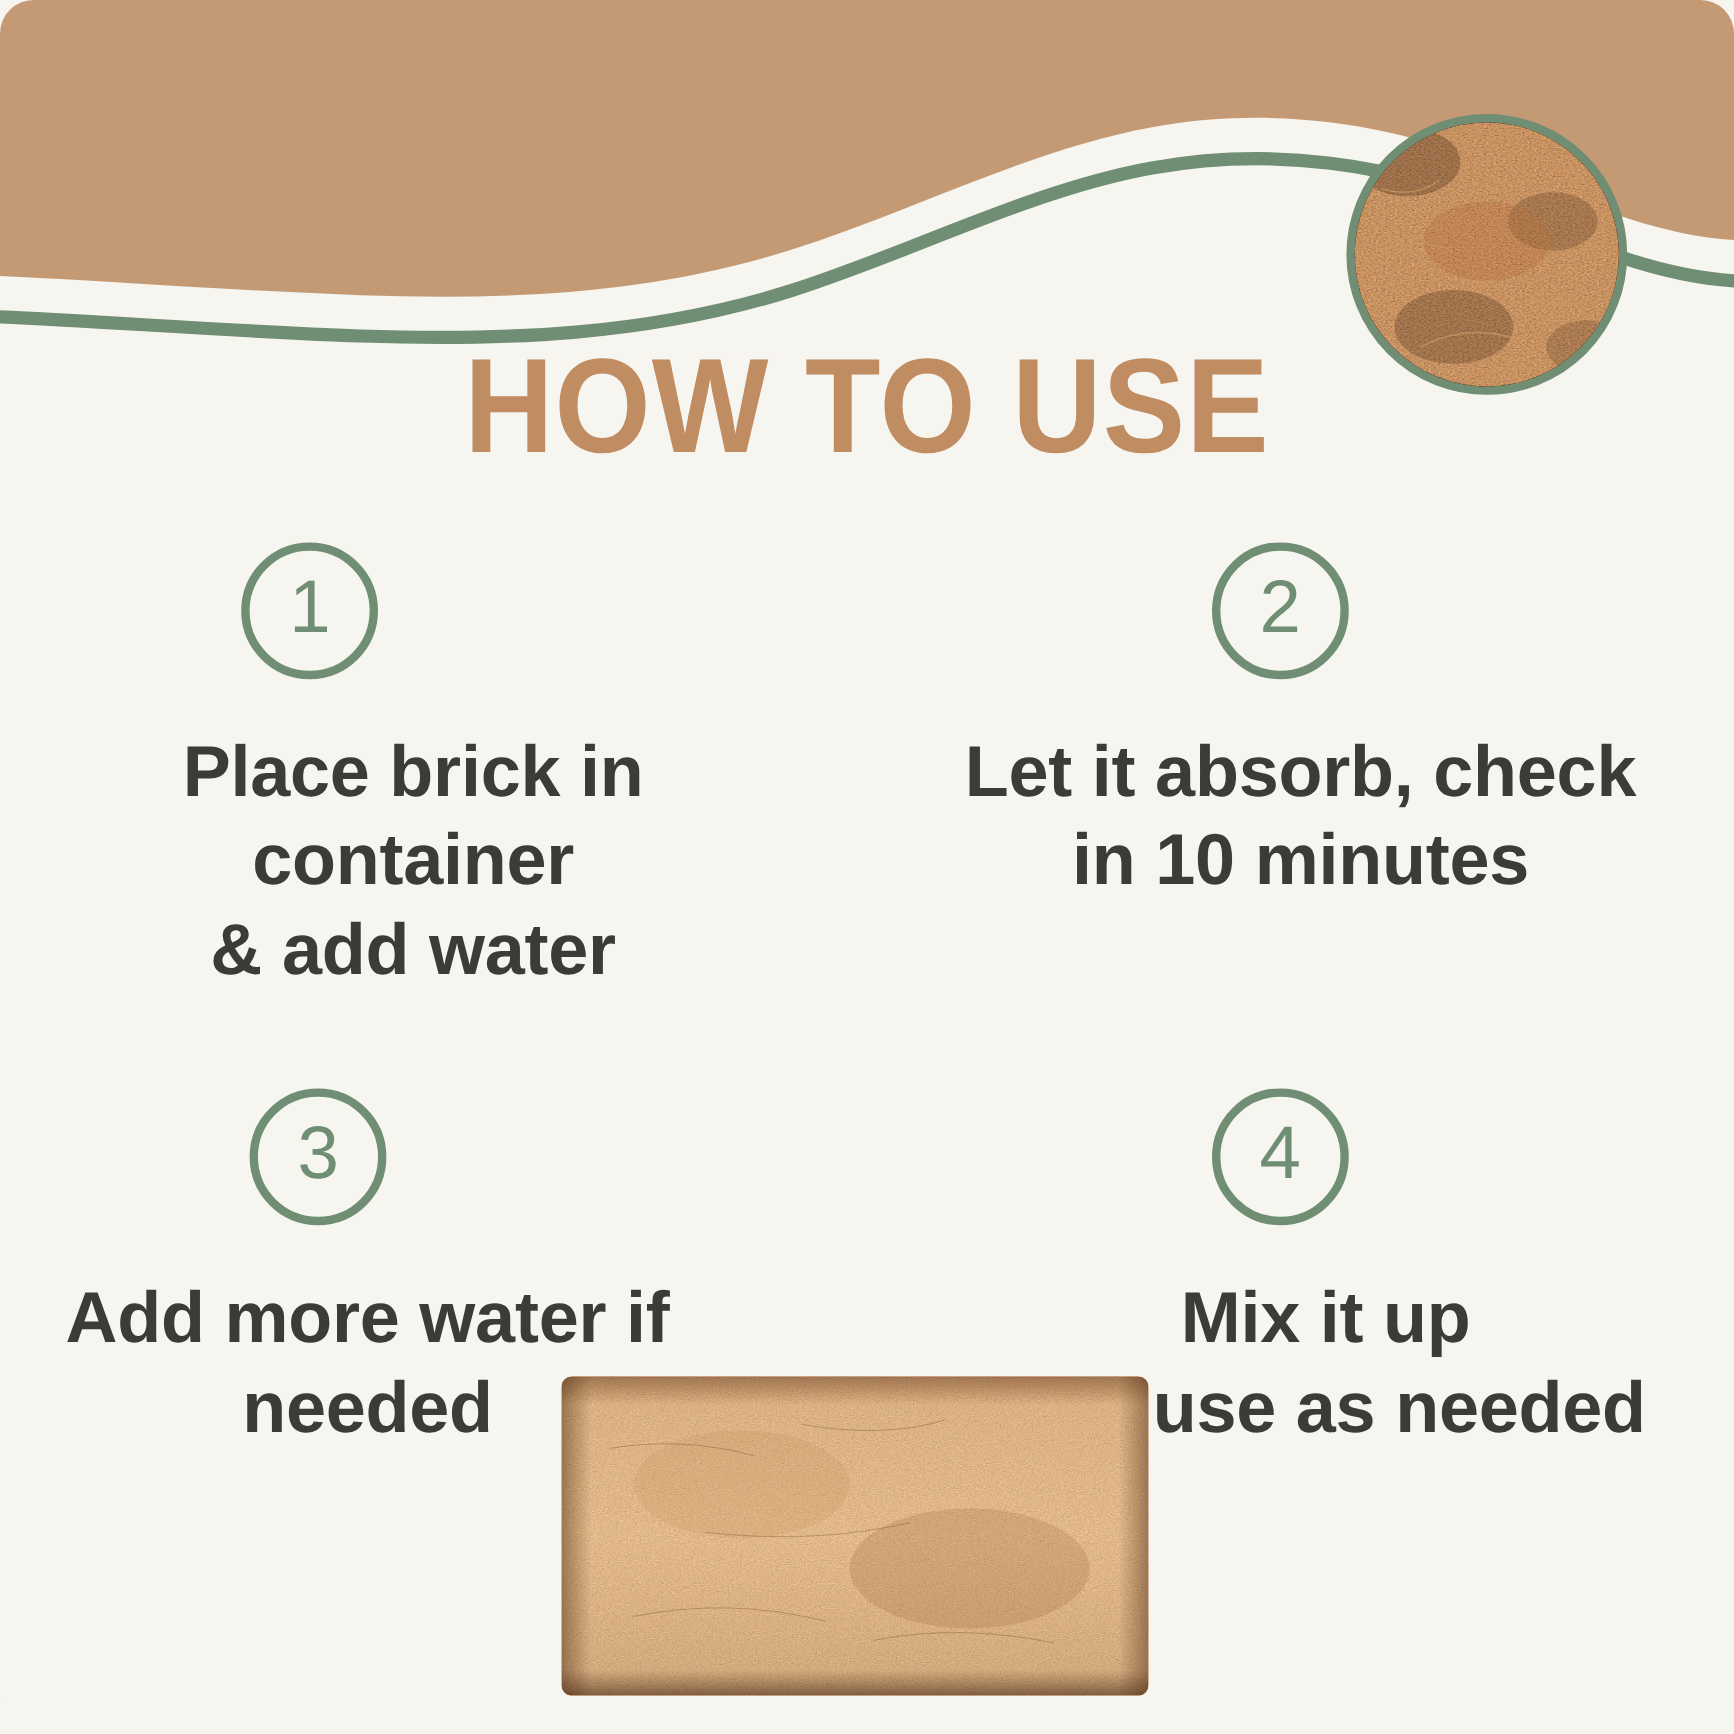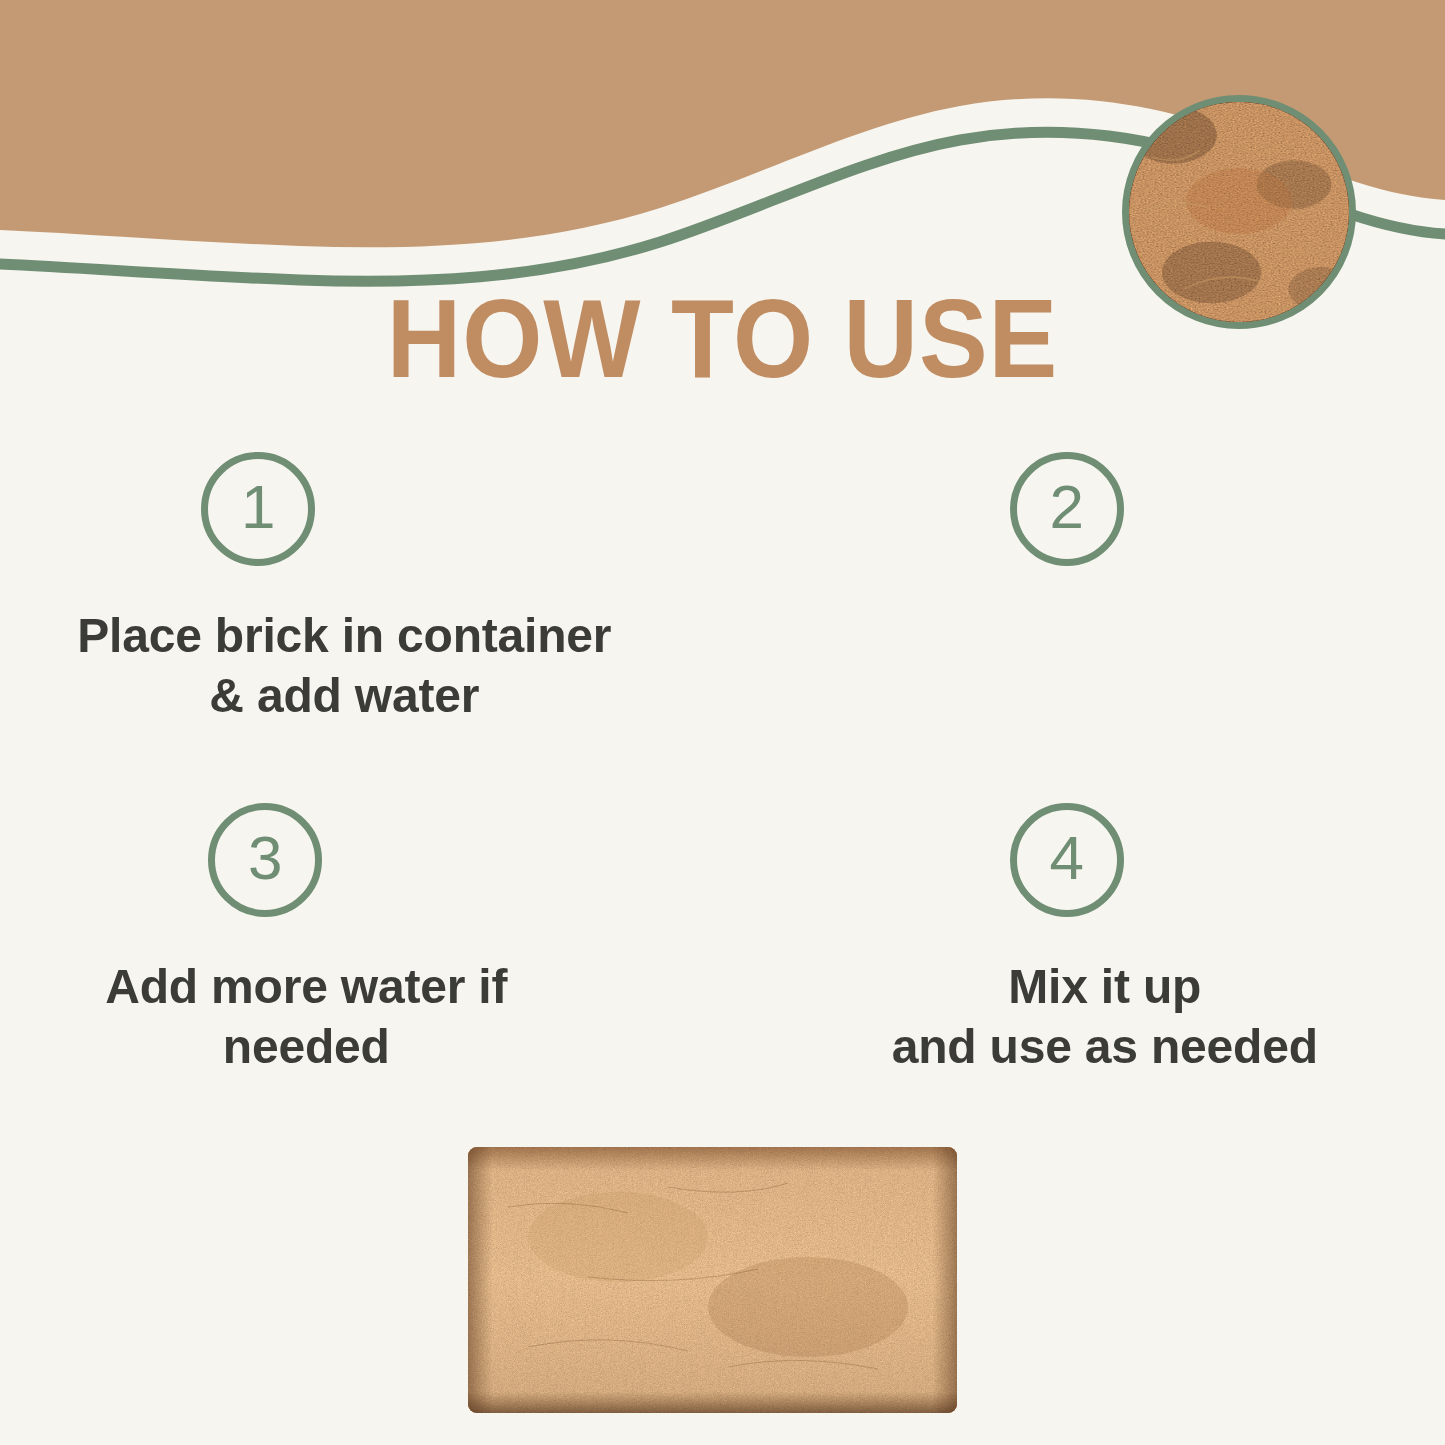--- a/index.html
+++ b/index.html
@@ -14,20 +14,21 @@
     font-family: "Liberation Sans", sans-serif;
     overflow: hidden;
   }
 
   #page {
     position: relative;
     width: 1445px;
     height: 1445px;
     background: #f7f5ef;
     overflow: hidden;
+    border-radius: 28px;
   }
 
   
   .header-band {
     position: absolute;
     left: 0;
     top: 0;
     width: 1445px;
     height: 370px;
     overflow: hidden;
@@ -109,21 +110,21 @@
     font-weight: 500;
     line-height: 1;
     padding-bottom: 4px;
     box-sizing: border-box;
   }
   .step-text {
     margin-top: 40px;
     text-align: center;
     color: #3b3c38;
     font-family: "Liberation Sans Narrow", "Liberation Sans", sans-serif;
-    font-size: 48px;
+    font-size: 60px;
     font-weight: bold;
     line-height: 1.24;
     max-width: 640px;
     white-space: pre-line;
     letter-spacing: -0.2px;
   }
   .step-1 .step-text { transform: translateX(-17px); }
   .step-2 .step-text { transform: translateX(0px); }
   .step-3 .step-text { transform: translateX(-55px); text-align: center; }
   .step-4 .step-text { transform: translateX(21px); }
@@ -212,20 +213,22 @@
   <div class="steps">
 
     <div class="step step-1">
       <div class="step-badge">1</div>
       <div class="step-text">Place brick in container
 &amp; add water</div>
     </div>
 
     <div class="step step-2">
       <div class="step-badge">2</div>
+      <div class="step-text">Let it absorb, check
+in 10 minutes</div>
     </div>
 
     <div class="step step-3">
       <div class="step-badge">3</div>
       <div class="step-text">Add more water if
 needed</div>
     </div>
 
     <div class="step step-4">
       <div class="step-badge">4</div>

